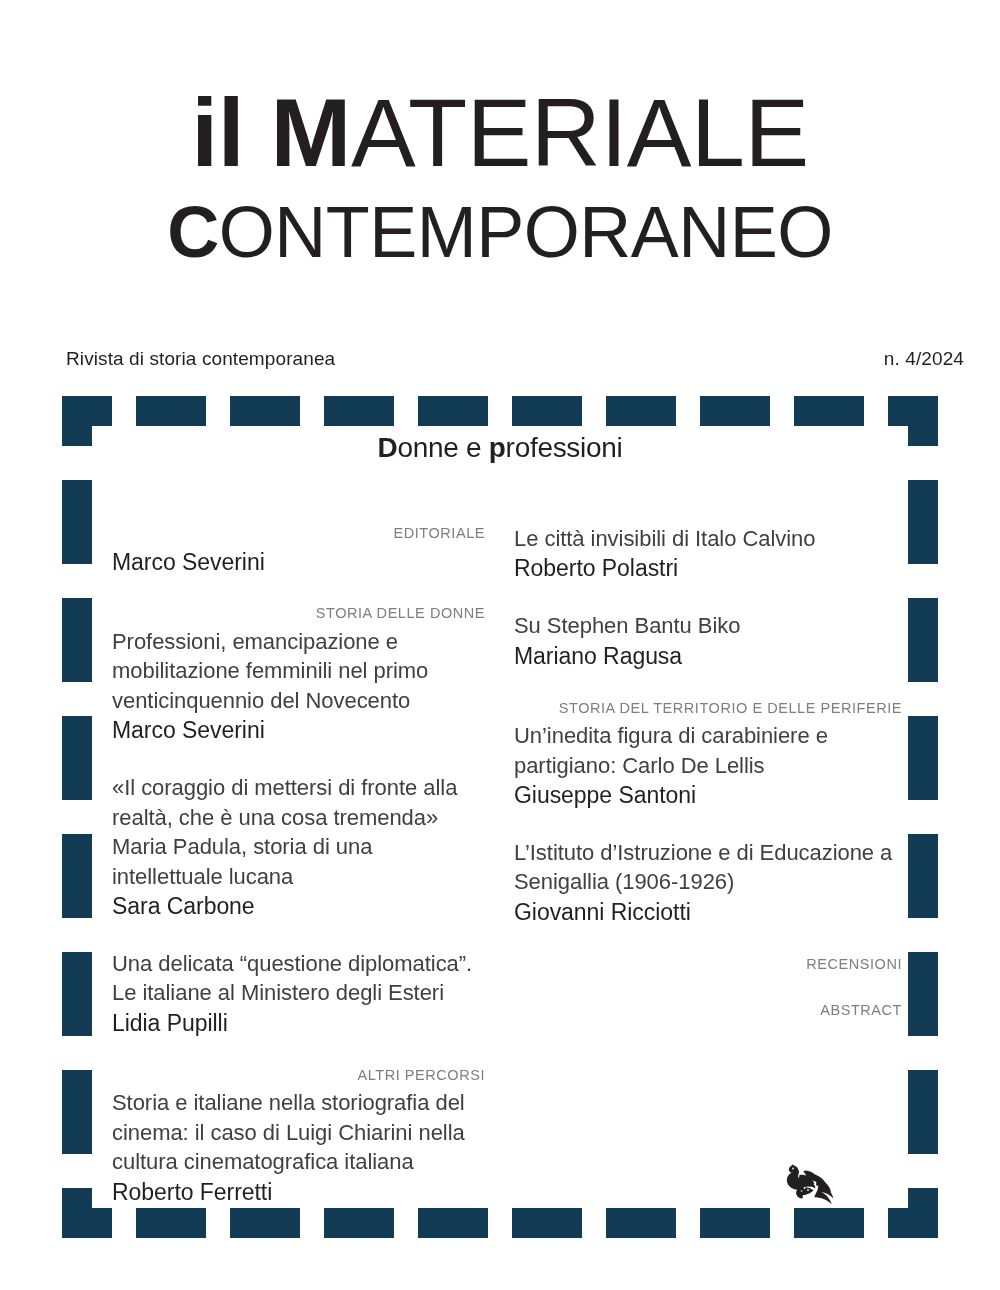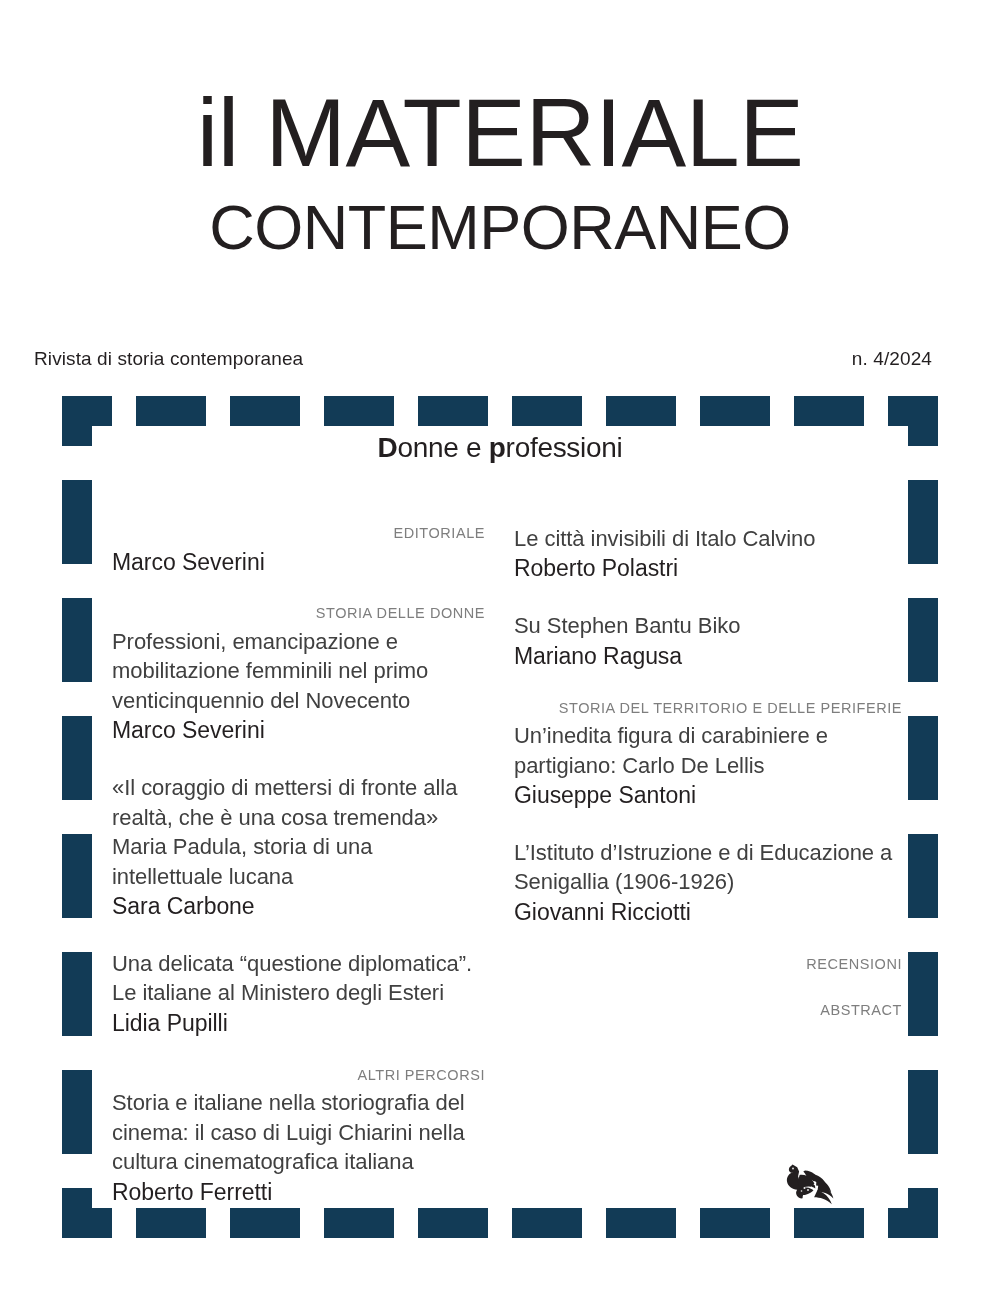--- a/index.html
+++ b/index.html
@@ -37,31 +37,31 @@
   }
 
   .mast-line-1 {
     top: 84px;
     font-size: 97px;
     line-height: 1;
   }
 
   .mast-line-2 {
     top: 196px;
-    font-size: 63px;
+    font-size: 72px;
     line-height: 1;
   }
 
   .mast-em {
-    font-weight: 400;
+    font-weight: 700;
   }
 
   .subtitle-row {
     position: absolute;
-    left: 34px;
+    left: 66px;
     top: 348px;
     width: 898px;
     display: flex;
     justify-content: space-between;
     align-items: baseline;
   }
 
   .subtitle-text,
   .issue-text {
     font-size: 19px;

